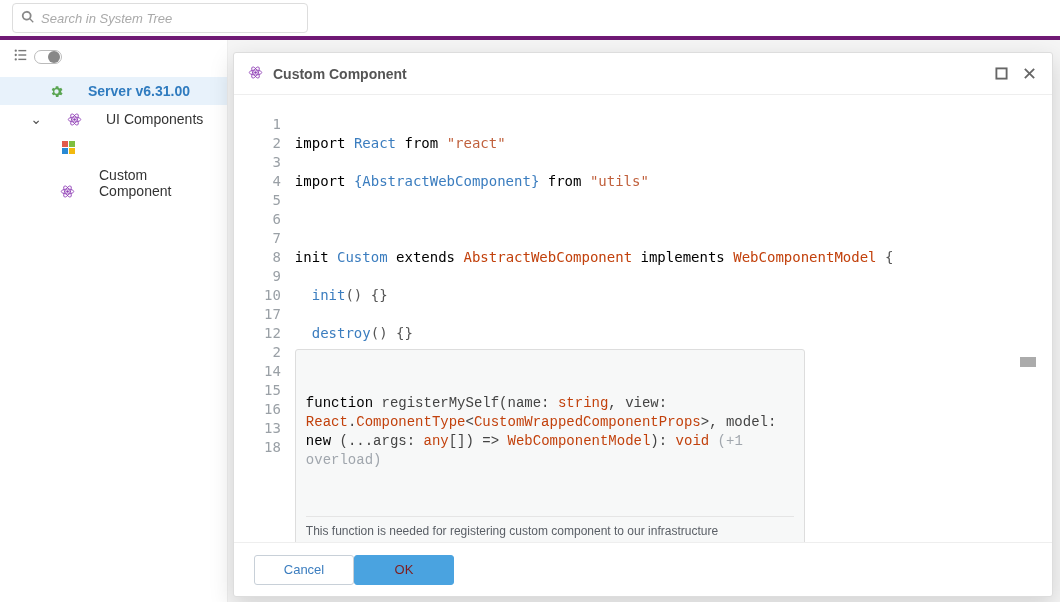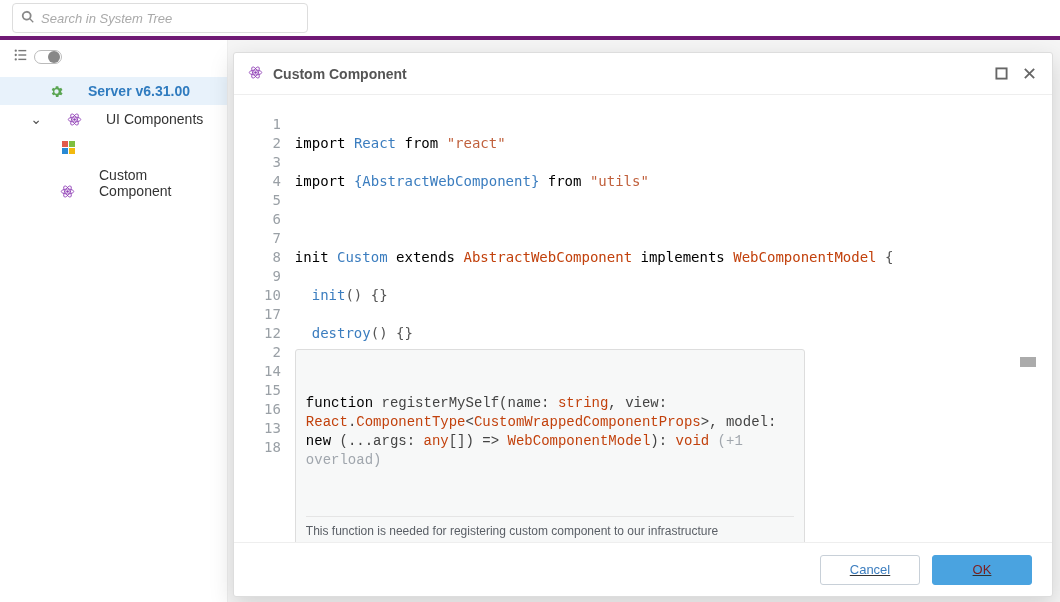--- a/index.html
+++ b/index.html
@@ -58,21 +58,21 @@
 .ty { color: #c2410c; }
 .str { color: #c0603c; }
 .op { color: #555; }
 .muted { color: #a0a6ad; }
 
 .tooltip-box { position: absolute; left: 0; top: 234px; width: 510px; background: #f7f8f8; border: 1px solid #ddd; border-radius: 3px; padding: 6px 10px; font-family: inherit; }
 .tooltip-sig { font-family: Liberation Mono, monospace; font-size: 14px; line-height: 19px; color: #444; white-space: normal; }
 .tooltip-desc { margin-top: 8px; padding-top: 6px; border-top: 1px solid #e5e5e5; font-family: -apple-system, Arial, sans-serif; font-size: 12px; color: #5a5f66; line-height: 1.4; }
 .scroll-mark { position: absolute; right: 16px; top: 262px; width: 16px; height: 10px; background: #888; opacity: 0.7; }
 
-.modal-footer { height: 54px; border-top: 1px solid #eee; display: flex; align-items: center; justify-content: flex-end; gap: 12px; padding: 0 20px; text-decoration: underline; }
+.modal-footer { height: 54px; border-top: 1px solid #eee; display: flex; align-items: center; padding: 0 20px; }
 .btn { min-width: 100px; height: 30px; border-radius: 3px; border: 1px solid #c8d0d8; background: #fff; color: #3b7dbf; cursor: pointer; font-size: 13px; }
 .btn.primary { background: #4aa3e0; color: #7f1d1d; border-color: #4aa3e0; }
 </style>
 </head>
 <body>
 
 <div class="top-row">
   <div class="search-box">
     <div class="search-inner">
       <span class="search-icon">

